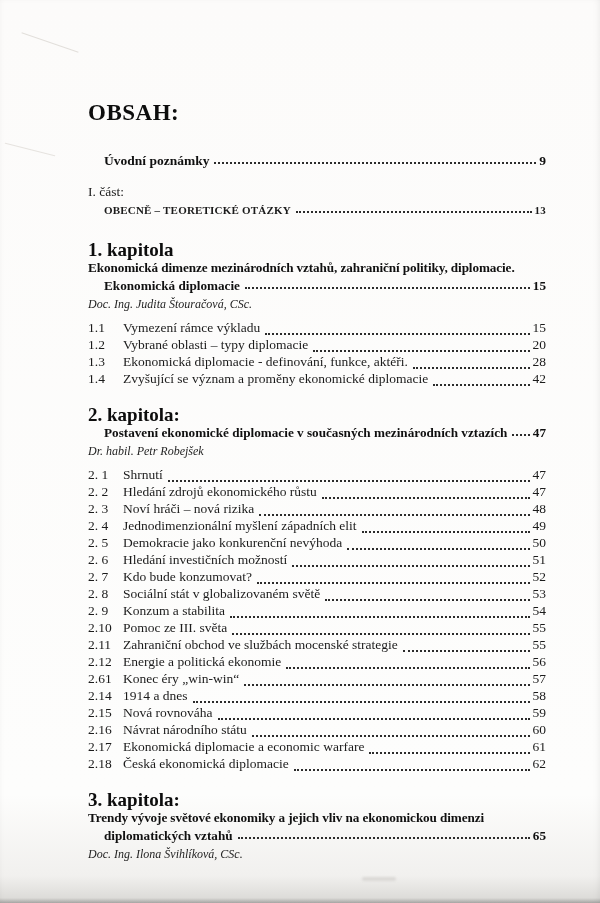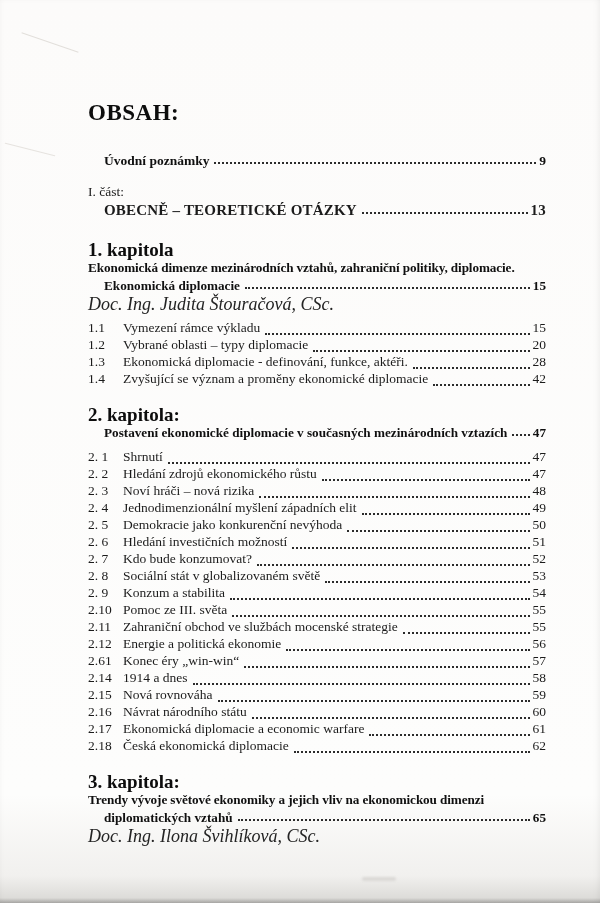--- a/index.html
+++ b/index.html
@@ -25,27 +25,27 @@
     border-bottom:2px dotted #2b2b2b;position:relative;top:-1px;
   }
   .pagenum{flex:0 0 auto;text-align:right;}
   .nowrap{white-space:nowrap;}
   .bold{font-weight:bold;color:#101010;}
 
   .intro-row{font-size:13.5px;line-height:17px;margin-bottom:14px;}
 
   .part{margin-bottom:21px;}
   .part-label{font-size:13.5px;font-weight:normal;line-height:17px;}
-  .part-title-row{font-size:15px;font-weight:bold;line-height:20px;letter-spacing:.2px;}
+  .part-title-row{font-size:11px;font-weight:bold;line-height:20px;letter-spacing:.2px;}
 
   .chapter{margin-bottom:19px;}
   .ch-heading{font-size:19px;font-weight:bold;line-height:18px;color:#0d0d0d;}
   .ch-sub{font-size:13.2px;font-weight:bold;line-height:18px;letter-spacing:-.1px;color:#101010;}
   .ch-sub-row{font-size:13.2px;font-weight:bold;line-height:18px;color:#101010;}
-  .ch-author{font-size:18px;font-style:italic;line-height:18px;color:#242424;}
+  .ch-author{font-size:12px;font-style:italic;line-height:18px;color:#242424;}
 
   .entries{margin-top:6px;}
   .entry{display:flex;align-items:flex-end;font-size:13.5px;line-height:17px;}
   .entry .num{flex:0 0 35px;}
   .entry .etitle{flex:0 1 auto;}
 
   .artifact{position:absolute;pointer-events:none;}
   .scratch-1{left:20px;top:42px;width:60px;height:1px;background:#e2dfdb;transform:rotate(19deg);}
   .scratch-2{left:4px;top:149px;width:52px;height:1px;background:#e6e3df;transform:rotate(14deg);border-radius:1px;}
   .smudge{left:362px;top:877px;width:34px;height:4px;background:#dbd9d6;border-radius:2px;filter:blur(1px);}
@@ -114,20 +114,21 @@
       </div>
   </section>
 
   <section class="chapter">
     <div class="ch-heading">2. kapitola:</div>
     <div class="row ch-sub-row">
       <span class="nowrap">Postavení ekonomické diplomacie v současných mezinárodních vztazích</span>
       <span class="dots"></span>
       <span class="pagenum">47</span>
     </div>
+    <div class="ch-author">Dr. habil. Petr Robejšek</div>
     <div class="entries">
 
     <div class="entry">
         <span class="num">2. 1</span>
         <span class="etitle nowrap">Shrnutí</span>
         <span class="dots"></span>
         <span class="pagenum">47</span>
       </div>
         <div class="entry">
         <span class="num">2. 2</span>

